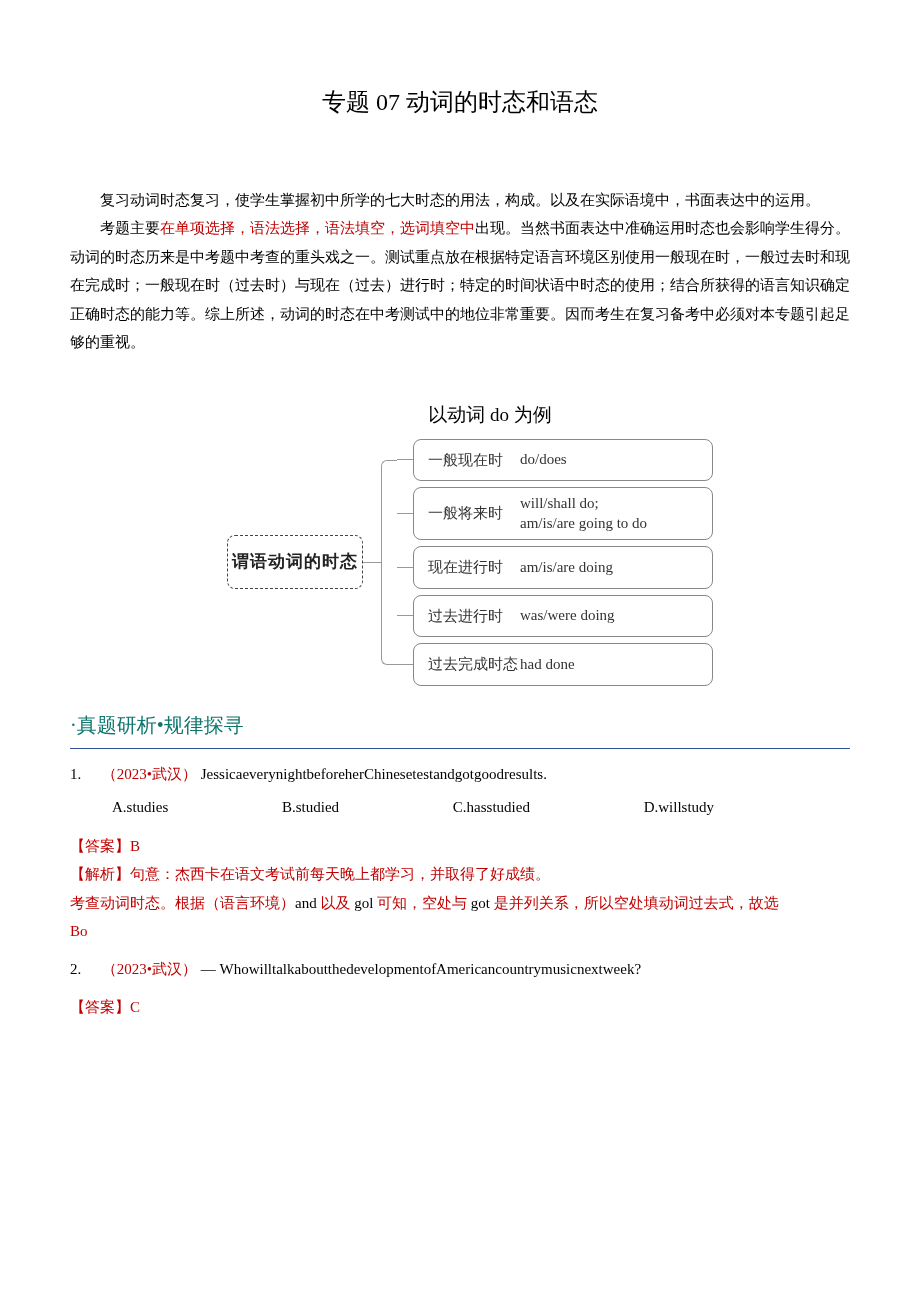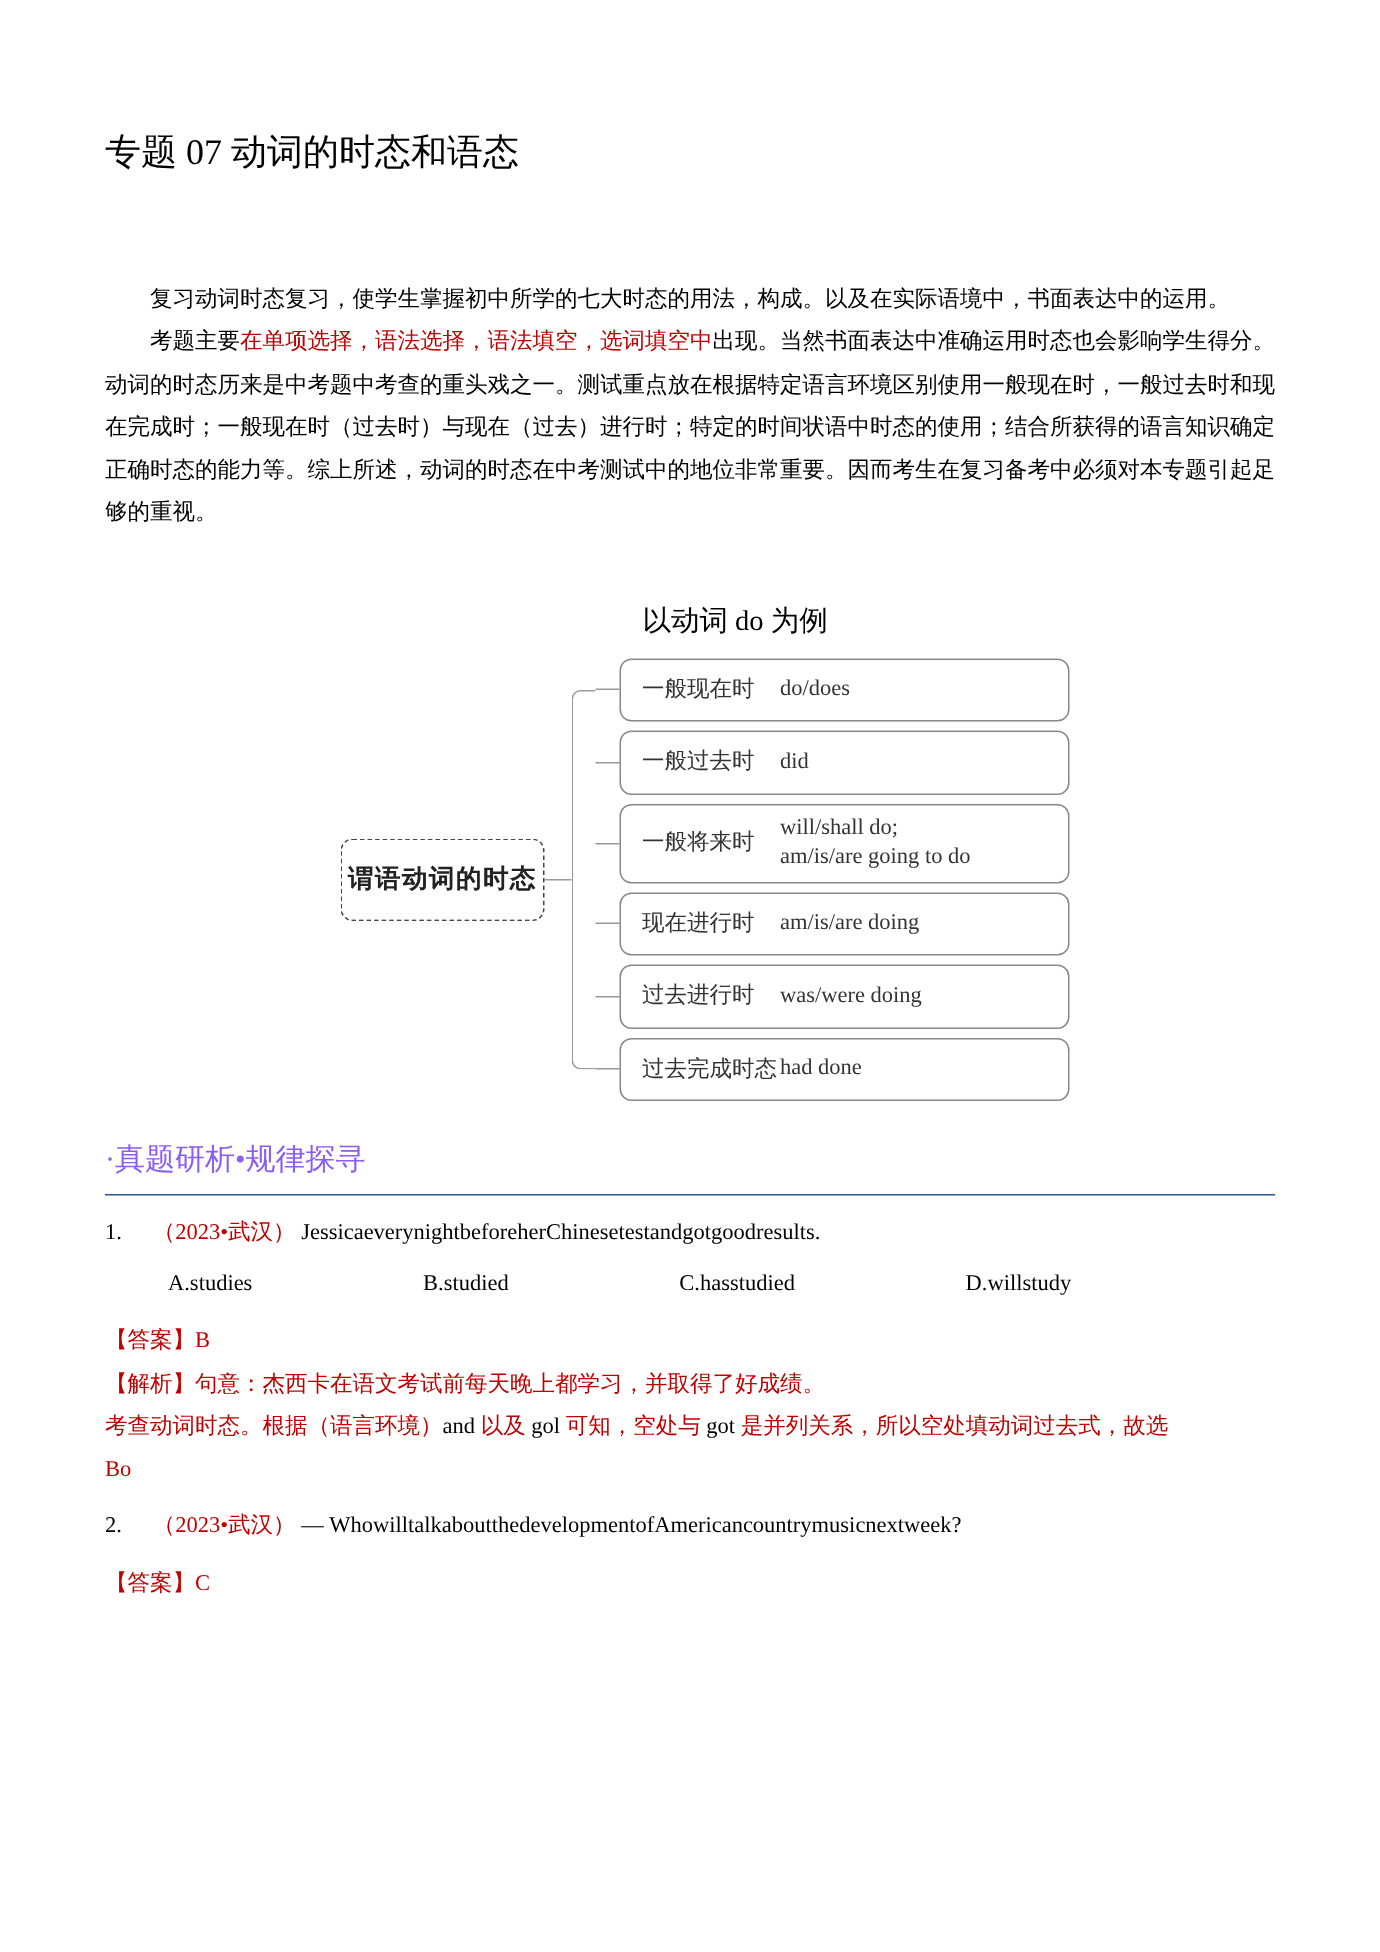--- a/index.html
+++ b/index.html
@@ -7,20 +7,21 @@
     padding: 60px 70px;
     font-family: "SimSun", "Songti SC", serif;
     font-size: 15px;
     line-height: 1.9;
     color: #000;
     background: #fff;
     width: 920px;
     box-sizing: border-box;
   }
   h1 {
+    text-align: center;
     font-size: 24px;
     font-weight: normal;
     font-family: "SimSun", serif;
     margin: 20px 0 60px;
   }
   .intro {
     text-indent: 2em;
     margin: 0;
   }
   .intro .hl {
@@ -106,21 +107,21 @@
   .leaf-box .k {
     min-width: 92px;
     white-space: nowrap;
   }
   .leaf-box .v {
     font-family: "Times New Roman", serif;
     white-space: pre-line;
     line-height: 1.3;
   }
   .section-title {
-    color: #8b5cf6;
+    color: #0f766e;
     font-size: 20px;
     font-family: "SimSun", serif;
     border-bottom: 1px solid #2f5496;
     padding-bottom: 4px;
     margin: 18px 0 10px;
   }
   .q {
     margin: 8px 0;
     line-height: 2.1;
   }
@@ -175,27 +176,20 @@
       <div class="leaf-row">
           <div class="leaf-line"></div>
           <div class="leaf-box">
             <span class="k">一般现在时</span>
             <span class="v">do/does</span>
           </div>
         </div>
       <div class="leaf-row">
           <div class="leaf-line"></div>
           <div class="leaf-box">
-            <span class="k">一般过去时</span>
-            <span class="v">did</span>
-          </div>
-        </div>
-      <div class="leaf-row">
-          <div class="leaf-line"></div>
-          <div class="leaf-box">
             <span class="k">一般将来时</span>
             <span class="v">will/shall do;
 am/is/are going to do</span>
           </div>
         </div>
       <div class="leaf-row">
           <div class="leaf-line"></div>
           <div class="leaf-box">
             <span class="k">现在进行时</span>
             <span class="v">am/is/are doing</span>

